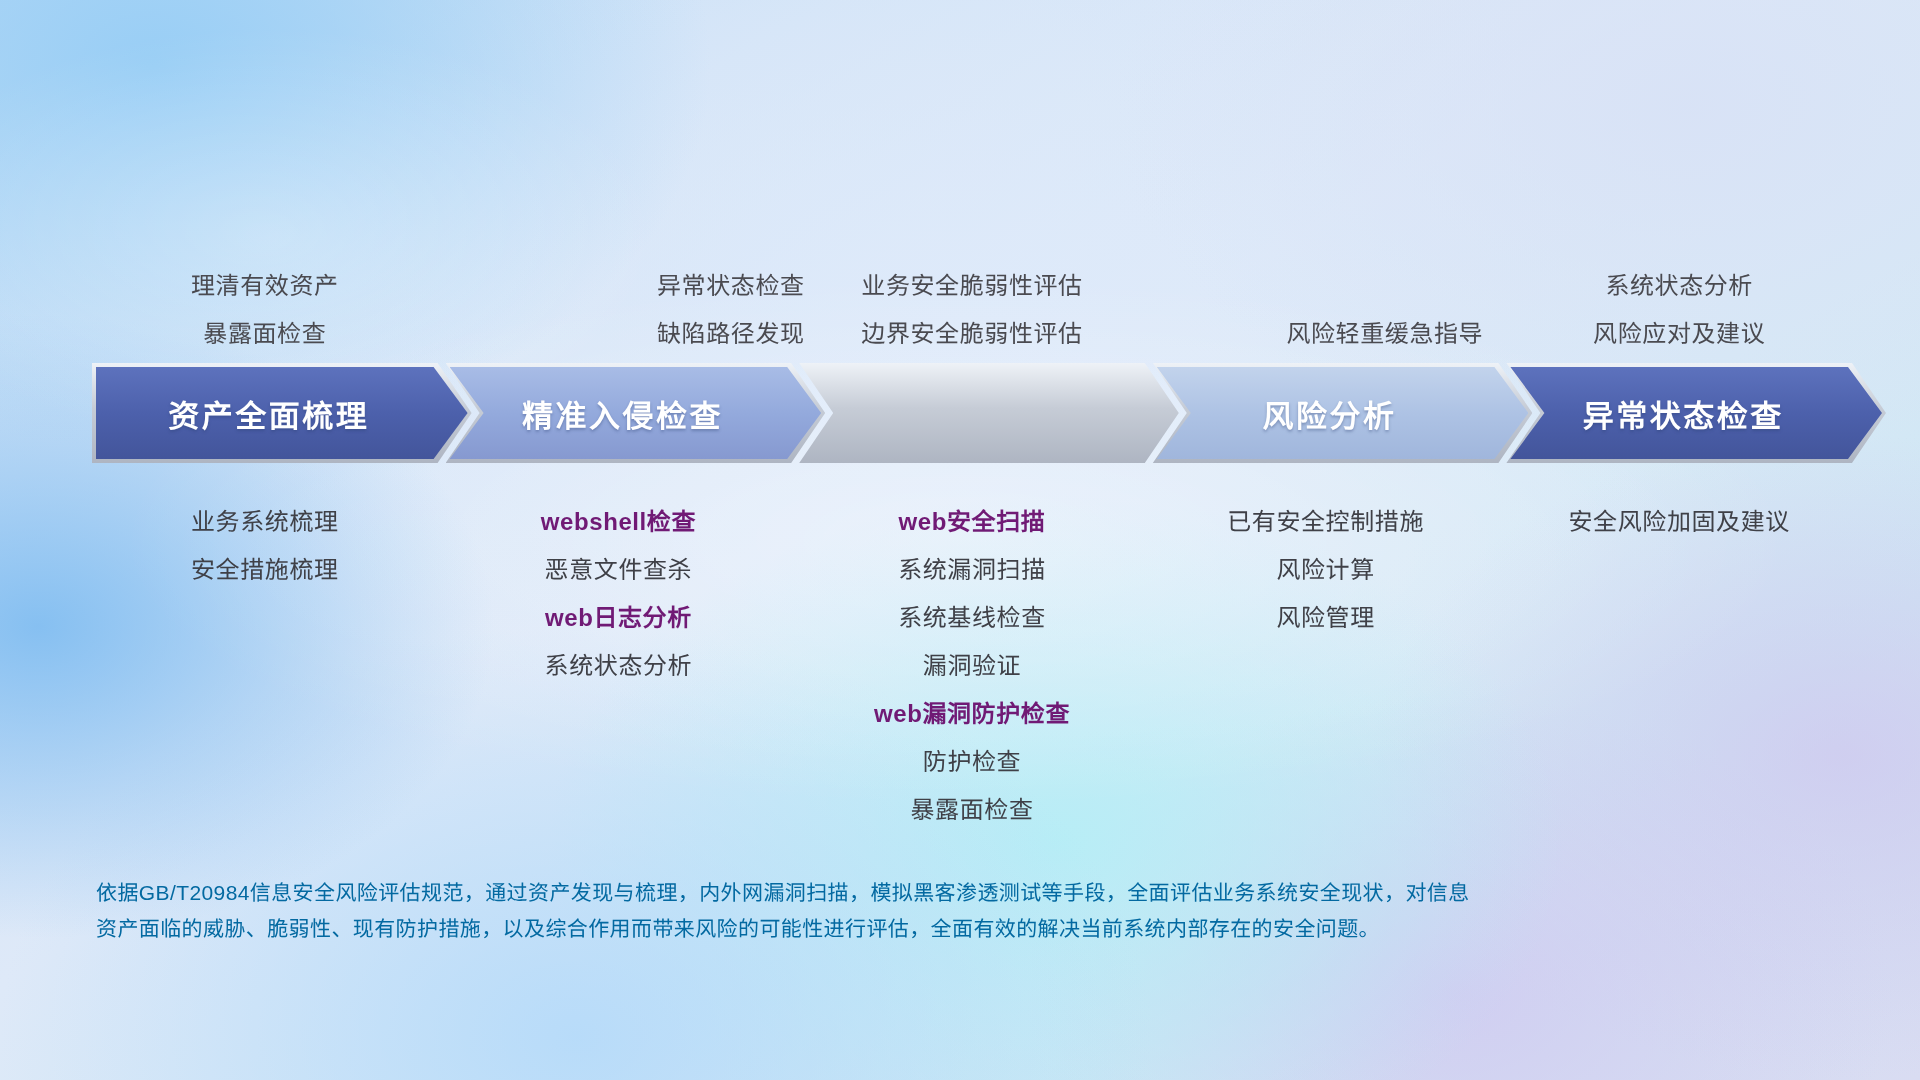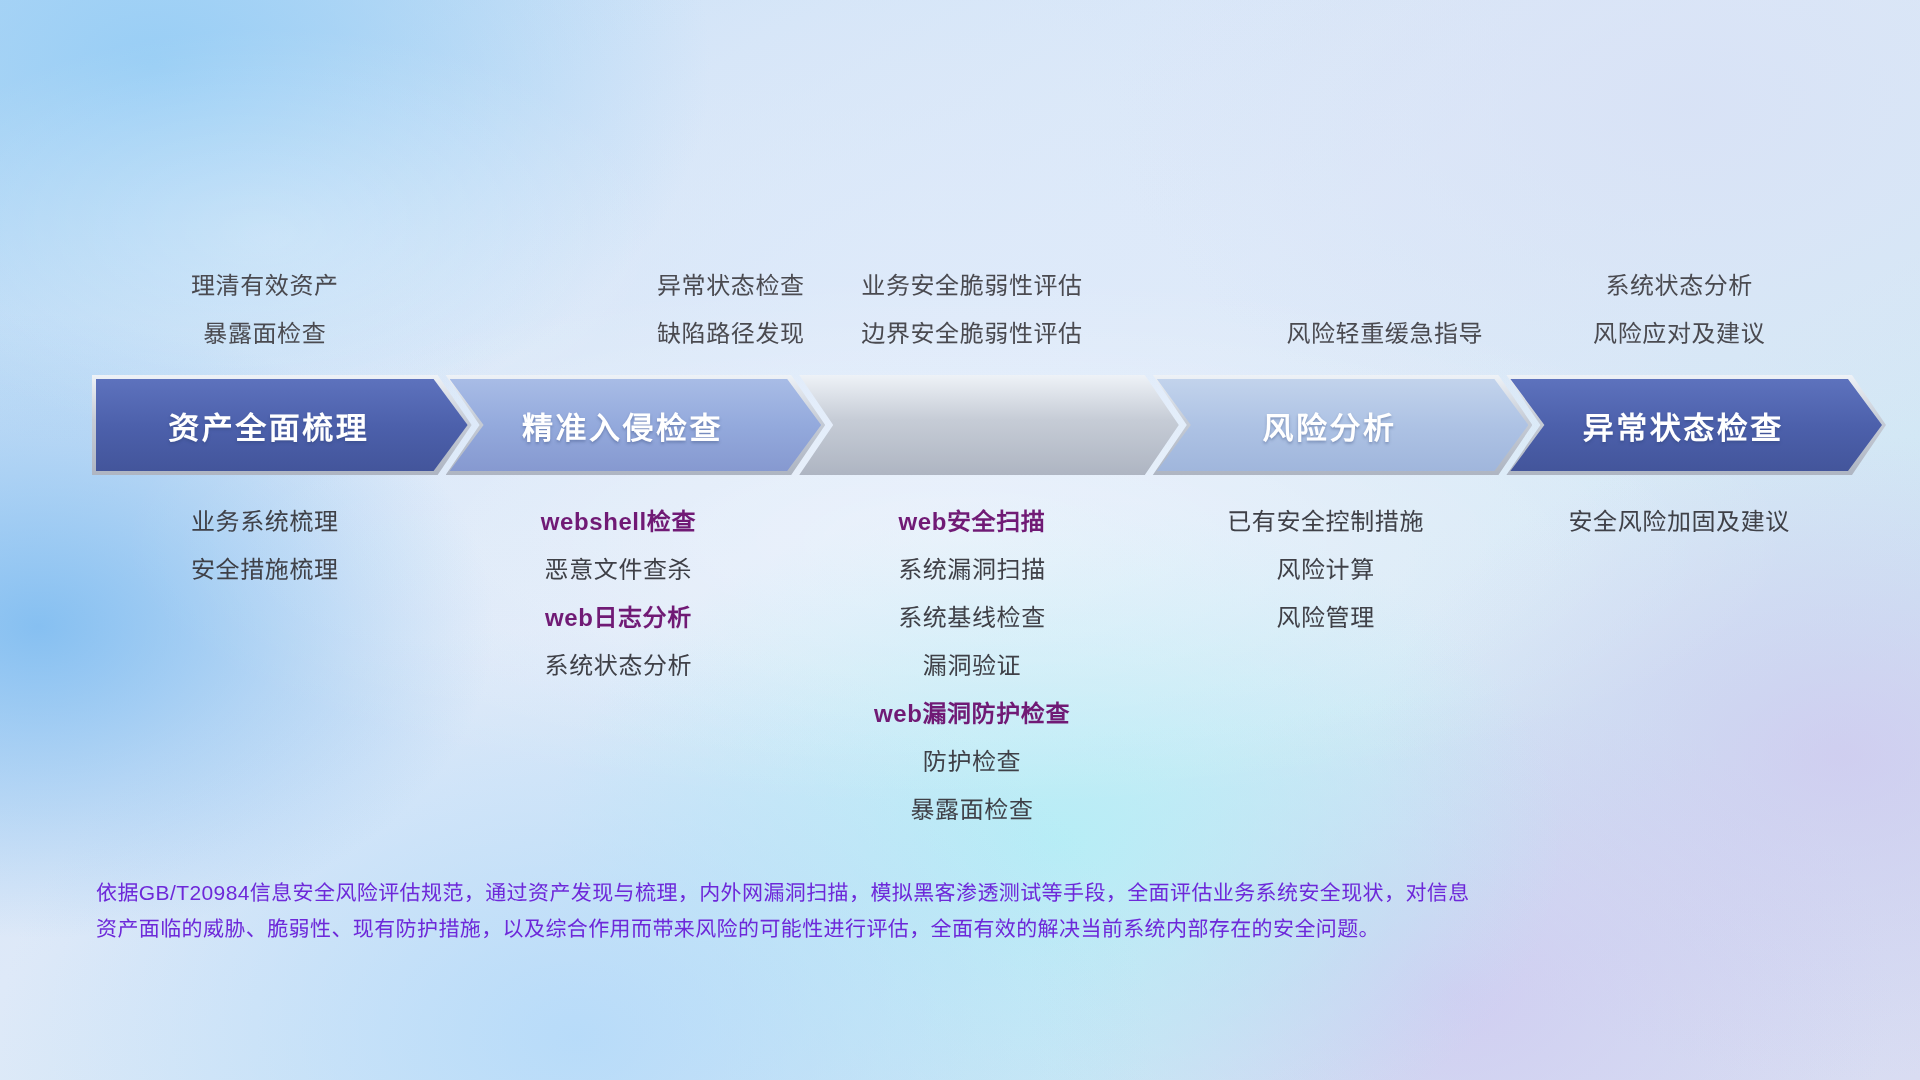--- a/index.html
+++ b/index.html
@@ -78,21 +78,20 @@
     width: 1760px;
     height: 100px;
   }
   .chev {
     position: absolute;
     top: 0;
     height: 100px;
     display: flex;
     align-items: center;
     box-sizing: border-box;
-    margin-top: 12px;
   }
   .chev-label {
     width: 100%;
     text-align: center;
     font-size: 31px;
     font-weight: 700;
     letter-spacing: 2.5px;
     white-space: nowrap;
     padding-right: 26px;
     text-shadow: 0 2px 3px rgba(40,60,110,0.35);
@@ -115,21 +114,21 @@
   }
   .bot-line { display: block; }
   .bot-line.bold { font-weight: 700; color: #701a75; }
 
   
   #footer {
     position: absolute;
     left: 96px;
     top: 875px;
     width: 1540px;
-    color: #6d28d9;
+    color: #0369a1;
     font-size: 21px;
     line-height: 36px;
     letter-spacing: 0.4px;
   }
   #footer p { margin: 0; }
 </style>
 </head>
 <body>
 
 <div id="bg-root"></div>

